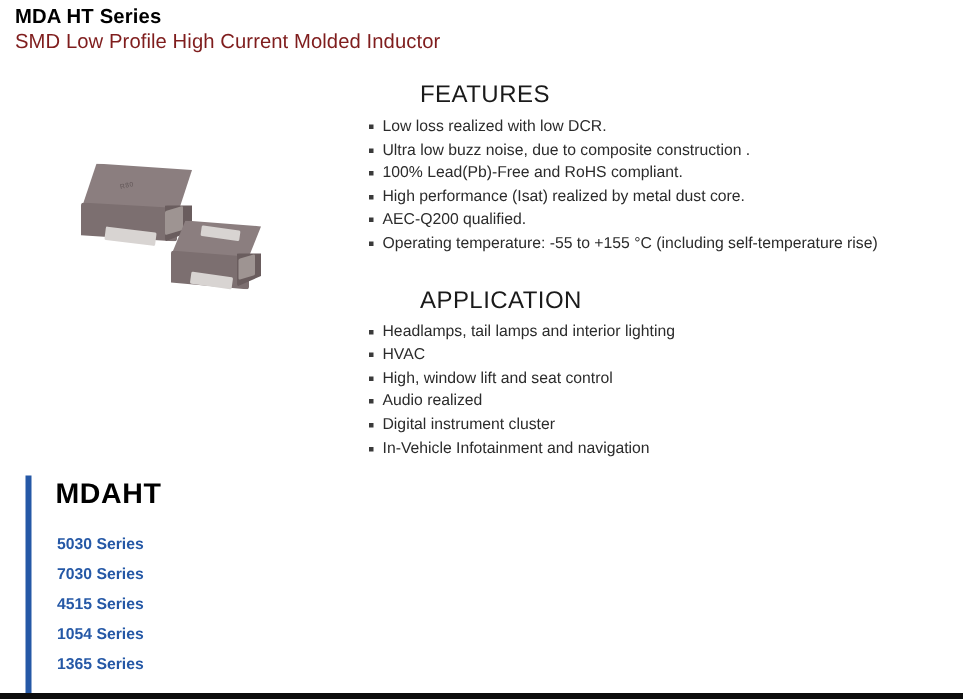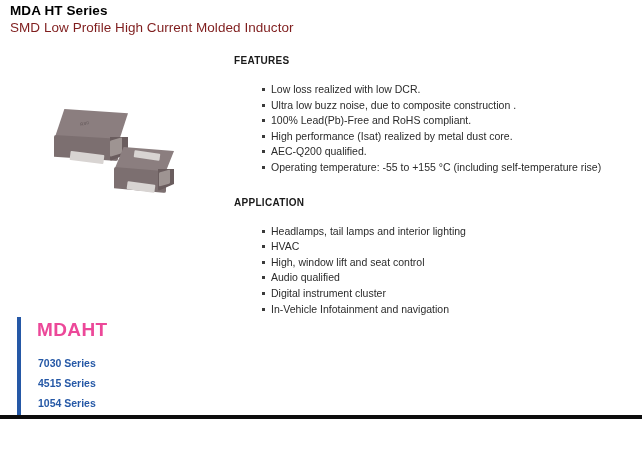--- a/index.html
+++ b/index.html
@@ -13,21 +13,21 @@
   body {
     background: #ffffff;
     font-family: "Liberation Sans", sans-serif;
     color: #333333;
     position: relative;
   }
 
   .page {
     position: relative;
     width: 642px;
-    height: 419px;
+    height: 466px;
     background: #ffffff;
     overflow: hidden;
   }
 
   
   .header {
     position: absolute;
     left: 10px;
     top: 3px;
     width: 500px;
@@ -119,29 +119,30 @@
 
   
   .content {
     position: absolute;
     left: 234px;
     top: 55px;
     width: 400px;
   }
   .section + .section { margin-top: 21px; }
   .section-title {
-    font-size: 10px;
-    font-weight: bold;
+    font-size: 16px;
+    font-weight: normal;
     color: #1a1a1a;
     letter-spacing: 0.3px;
     margin-bottom: 4px;
+    margin-left: 46px;
   }
   ul.bullets {
     list-style: none;
-    margin: 16px;
+    margin: 0;
     padding: 0 0 0 12px;
   }
   ul.bullets li {
     position: relative;
     font-size: 10.5px;
     line-height: 15.6px;
     color: #2b2b2b;
     padding-left: 9px;
     white-space: nowrap;
   }
@@ -170,21 +171,21 @@
     width: 4px;
     height: 149px;
     background: #2558a6;
   }
   .mdaht-title {
     position: absolute;
     left: 37px;
     top: 2px;
     font-size: 19px;
     font-weight: bold;
-    color: #ec4899;
+    color: #000000;
     letter-spacing: 0.4px;
   }
   .series-list {
     position: absolute;
     left: 38px;
     top: 36px;
     width: 160px;
   }
   .series-link {
     display: block;
@@ -249,32 +250,33 @@
         <li>Operating temperature: -55 to +155 °C (including self-temperature rise)</li>
       </ul>
     </div>
 
     <div class="section">
       <div class="section-title">APPLICATION</div>
       <ul class="bullets">
         <li>Headlamps, tail lamps and interior lighting</li>
         <li>HVAC</li>
         <li>High, window lift and seat control</li>
-        <li>Audio qualified</li>
+        <li>Audio realized</li>
         <li>Digital instrument cluster</li>
         <li>In-Vehicle Infotainment and navigation</li>
       </ul>
     </div>
 
   </div>
 
   <div class="mdaht-panel">
     <div class="blue-bar"></div>
     <div class="mdaht-title">MDAHT</div>
     <div class="series-list">
+      <a class="series-link">5030 Series</a>
       <a class="series-link">7030 Series</a>
       <a class="series-link">4515 Series</a>
       <a class="series-link">1054 Series</a>
       <a class="series-link">1365 Series</a>
     </div>
   </div>
 
   <div class="bottom-strip"></div>
 
 </div>

